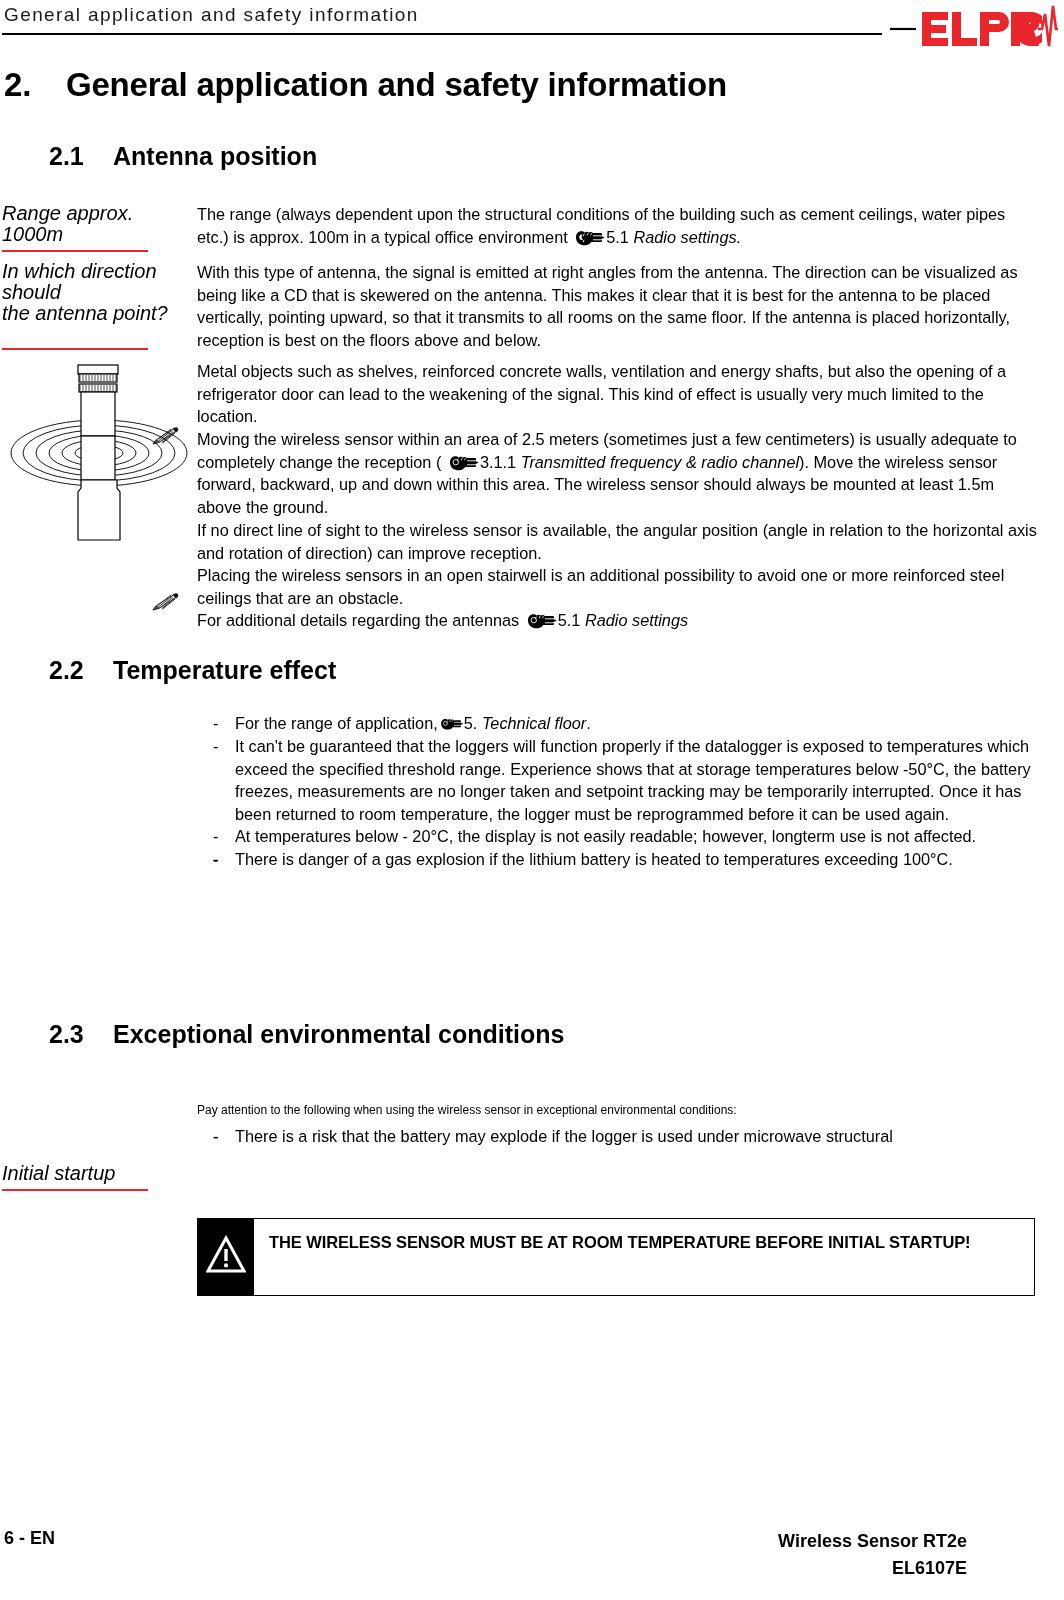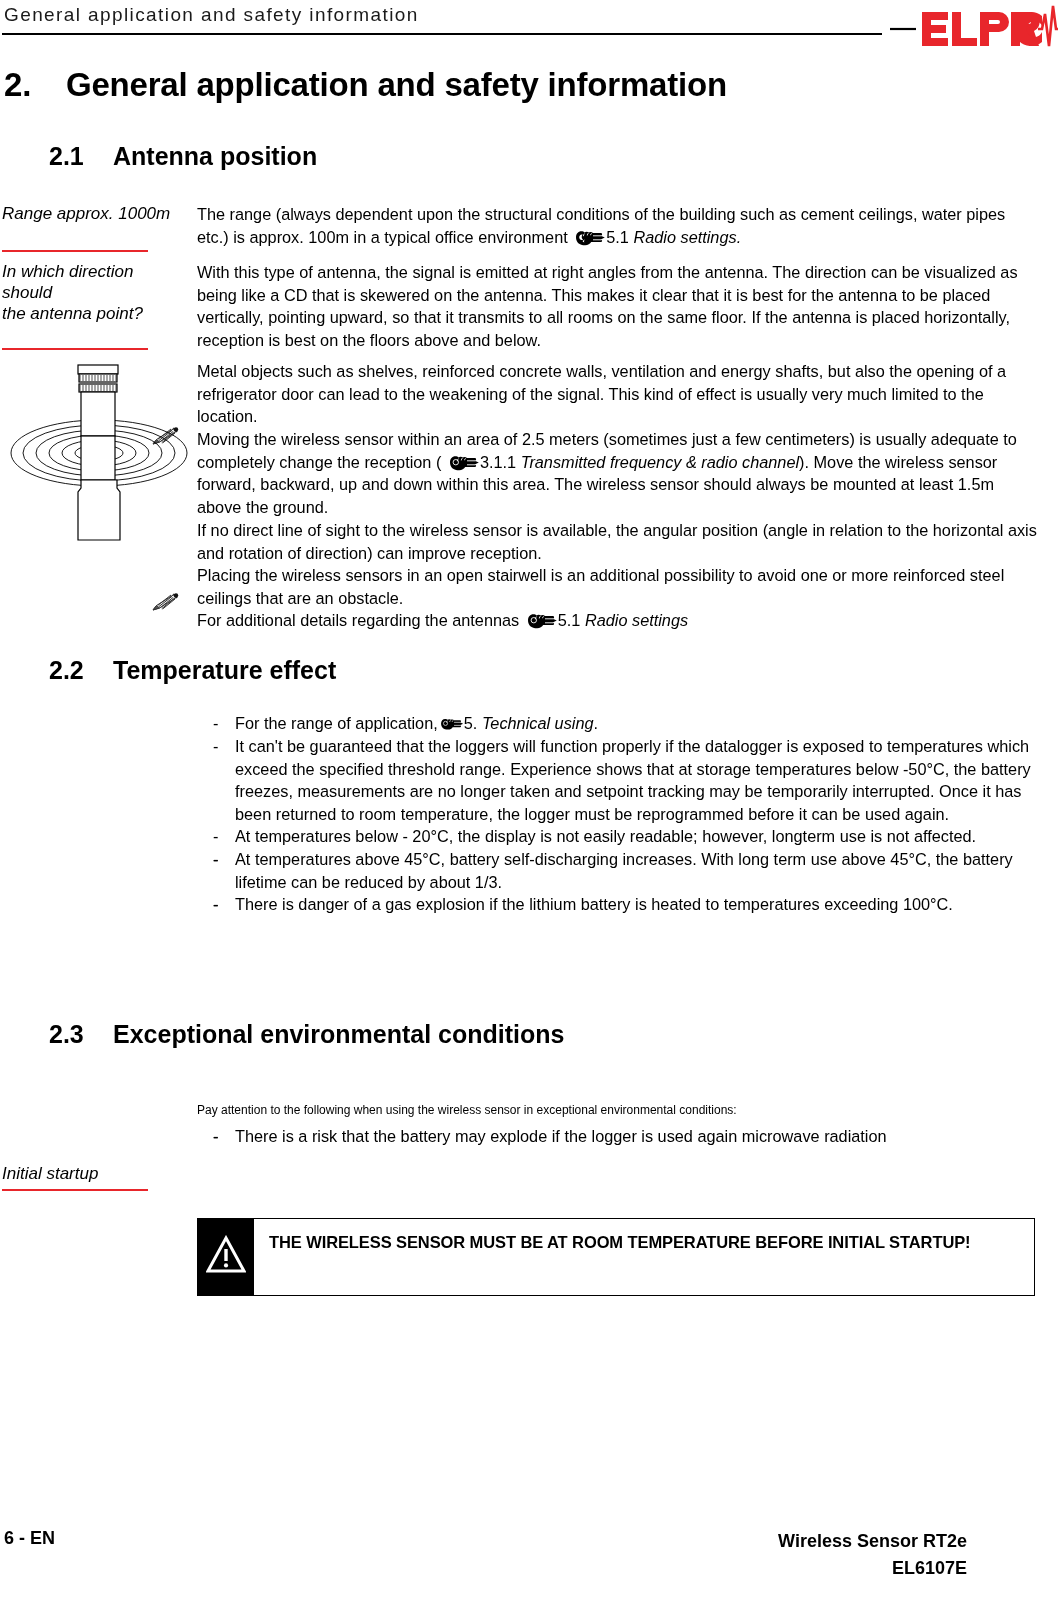--- a/index.html
+++ b/index.html
@@ -75,21 +75,21 @@
   }
   #sec21 { left: 4px; top: 142px; }
   #sec22 { left: 4px; top: 656px; }
   #sec23 { left: 4px; top: 1020px; }
 
   
   .margin-note {
     position: absolute;
     left: 2px;
     width: 186px;
-    font-size: 17px;
+    font-size: 20px;
     font-style: italic;
     line-height: 21px;
   }
   .margin-note .note-rule {
     position: absolute;
     left: 0;
     width: 146px;
     height: 1.5px;
     background: #e8262b;
   }
@@ -434,36 +434,35 @@
         <g stroke="#fff" stroke-width="0.9" fill="none">
           <path d="M12.5 5.6c-.7.6-1.1 1.6-1.1 2.6"></path>
           <path d="M16.4 5.1c-.7.5-1.1 1.3-1.1 2.3"></path>
           <path d="M19.6 5.3c-.6.4-1 1.1-1 1.9"></path>
           <path d="M21 7.8h8.5"></path>
             <path d="M21 11.8h8.5"></path>
           <circle cx="9.8" cy="9.2" r="2.7"></circle>
         </g>
       </svg>
     </span><span>5.</span>
-    <span class="it">Technical using</span><span>.</span>
+    <span class="it">Technical floor</span><span>.</span>
   </div>
   <div class="bullet-row">
     <span class="dash">-</span>
     <span>It can't be guaranteed that the loggers will function properly if the datalogger is exposed to temperatures which exceed the specified threshold range. Experience shows that at storage temperatures below -50°C, the battery freezes, measurements are no longer taken and setpoint tracking may be temporarily interrupted. Once it has been returned to room temperature, the logger must be reprogrammed before it can be used again.</span>
   </div>
   <div class="bullet-row">
     <span class="dash">-</span>
     <span>At temperatures below - 20°C, the display is not easily readable; however, longterm use is not affected.</span>
   </div>
   <div class="bullet-row">
     <span class="dash">-</span>
   </div>
   <div class="bullet-row">
     <span class="dash">-</span>
-    <span>At temperatures above 45°C, battery self-discharging increases. With long term use above 45°C, the battery lifetime can be reduced by about 1/3.</span>
   </div>
   <div class="bullet-row">
     <span class="dash">-</span>
   </div>
   <div class="bullet-row">
     <span class="dash">-</span>
     <span>There is danger of a gas explosion if the lithium battery is heated to temperatures exceeding 100°C.</span>
   </div>
 </div>
 
@@ -472,21 +471,21 @@
 </div>
 
 <div class="intro-line" id="para-payattention">Pay attention to the following when using the wireless sensor in exceptional environmental conditions:</div>
 
 <div class="bullet-list" id="list-environment">
   <div class="bullet-row">
     <span class="dash">-</span>
   </div>
   <div class="bullet-row">
     <span class="dash">-</span>
-    <span>There is a risk that the battery may explode if the logger is used again microwave radiation</span>
+    <span>There is a risk that the battery may explode if the logger is used under microwave structural</span>
   </div>
 </div>
 
 <div class="margin-note" id="note-initial">
   <span>Initial startup</span>
   <span class="note-rule"></span>
   
 </div>
 
 <div class="warning-box">

